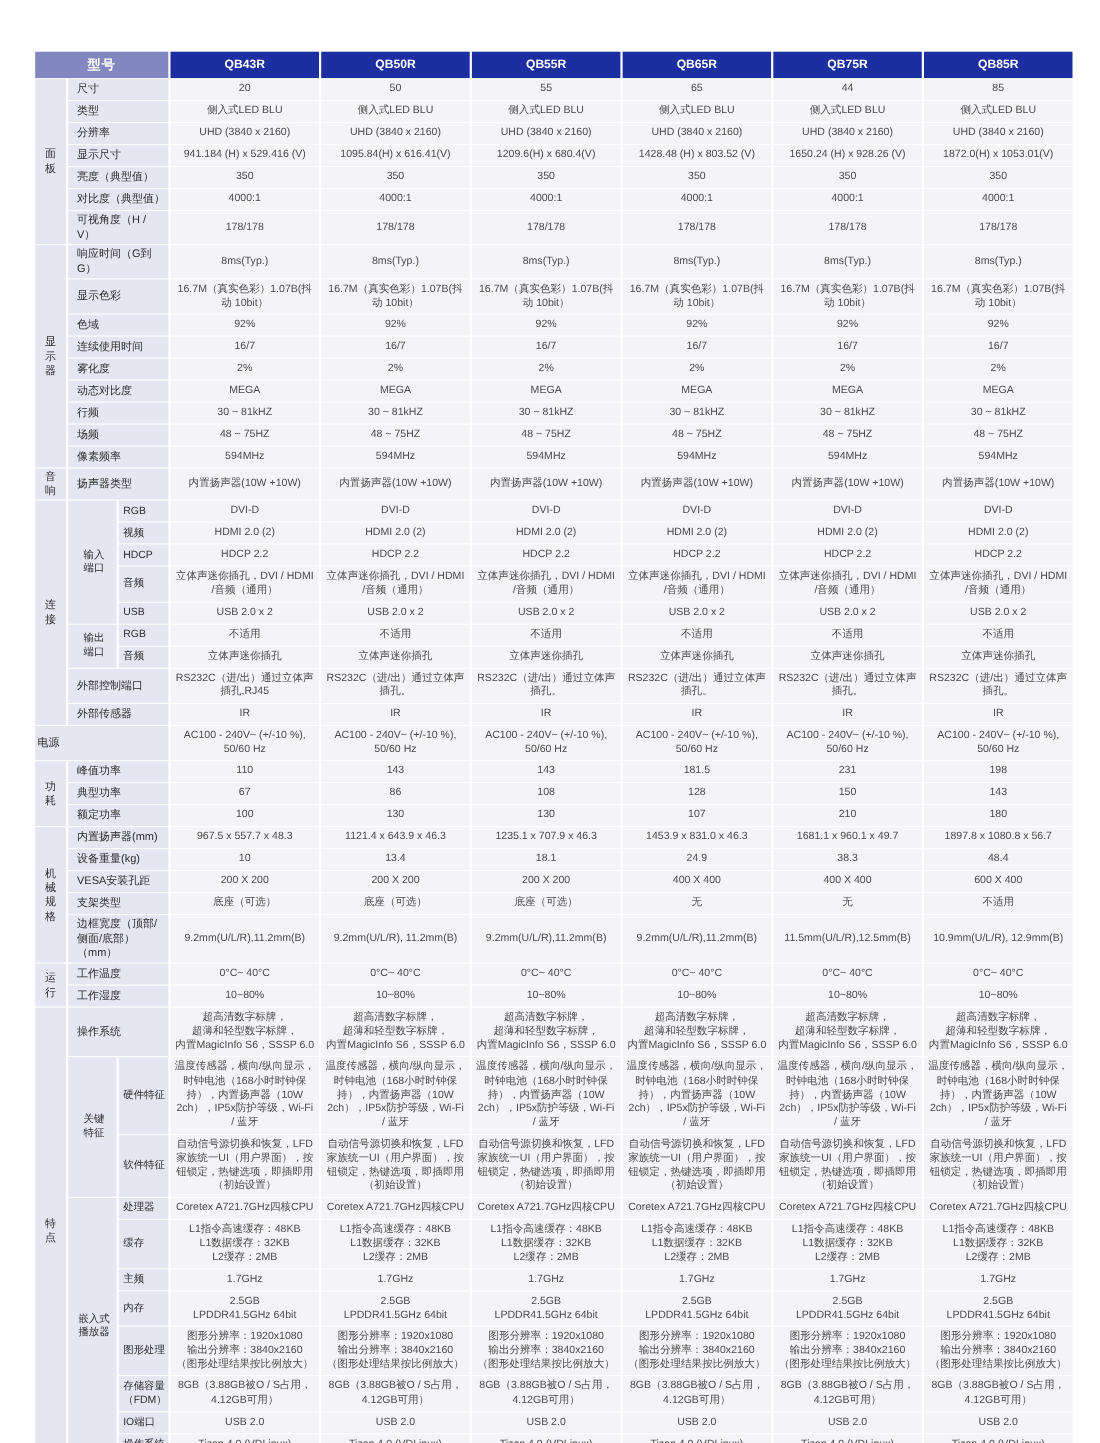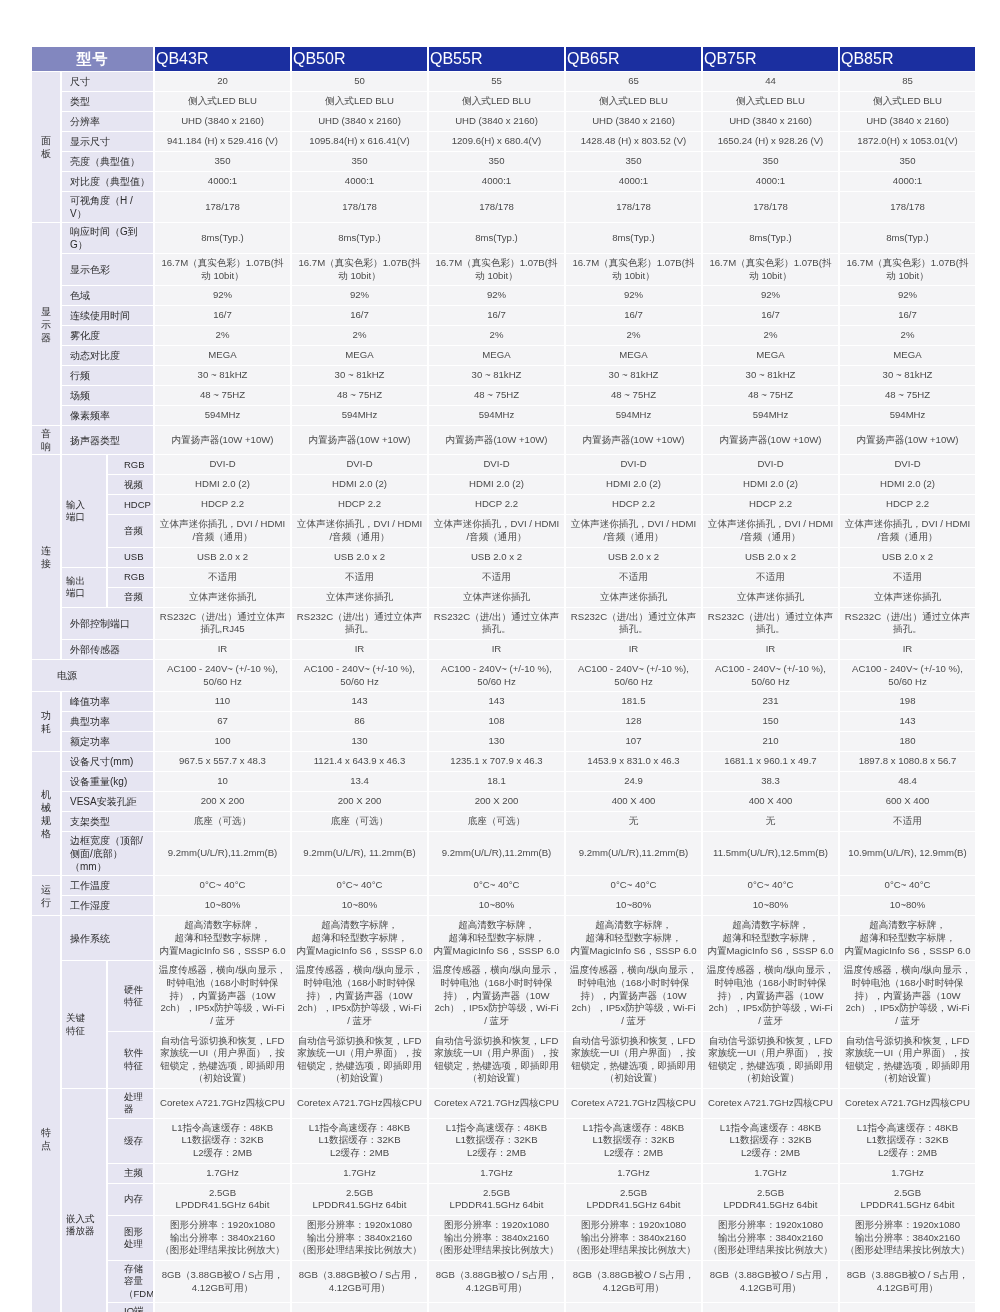--- a/index.html
+++ b/index.html
@@ -26,43 +26,43 @@
   }
   col.c-group{width:28px;}
   col.c-sub{width:44px;}
   col.c-sub2{width:45px;}
   col.c-data{width:135px;}
   td{vertical-align:middle;overflow:hidden;}
   tr{height:19px;}
   tr.head{height:24px;}
   td.corner{
     background:var(--corner-slate);color:var(--header-text);
-    font-weight:bold;font-size:15px;text-align:center;letter-spacing:1px;
+    font-weight:bold;font-size:12px;text-align:center;letter-spacing:1px;
   }
   td.model{
     background:var(--header-blue);color:var(--header-text);
-    font-weight:normal;font-size:16px;
+    font-weight:bold;font-size:11px;text-align:center;
   }
   td.group{
     background:var(--label-lavender);color:var(--label-text);
     text-align:center;font-size:10px;line-height:1.3;white-space:pre-line;
   }
   td.sub{
     background:var(--label-lavender);color:var(--label-text);
-    text-align:left;font-size:9.5px;line-height:1.3;white-space:pre-line;
+    text-align:center;font-size:9.5px;line-height:1.3;white-space:pre-line;
     padding:2px 1px 2px 4px;
   }
   td.label{
     background:var(--label-lavender);color:var(--label-text);
     text-align:left;font-size:10px;line-height:1.3;white-space:pre-line;
     padding:2px 2px 2px 8px;
     margin-left:40px;
   }
-  td.label.nested{padding-left:16px;font-size:9.5px;}
-  td.label.full{padding-left:25px;}
+  td.label.nested{padding-left:4px;font-size:9.5px;}
+  td.label.full{padding-left:2px;}
   td.val{
     background:var(--cell-gray);color:var(--value-text);
     text-align:center;font-size:9.6px;line-height:1.32;white-space:pre-line;
     padding:3px 3px;
   }
 </style>
 </head>
 <body>
 
 <div class="page">
@@ -377,21 +377,21 @@
           <td class="val">130</td>
           <td class="val">107</td>
           <td class="val">210</td>
           <td class="val">180</td>
         </tr>
         <tr>
           <td class="group" rowspan="5">机
 械
 规
 格</td>
-          <td class="label" colspan="2">设备尺寸(mm)</td>
+          <td class="label" colspan="2">内置扬声器(mm)</td>
           <td class="val">967.5 x 557.7 x 48.3</td>
           <td class="val">1121.4 x 643.9 x 46.3</td>
           <td class="val">1235.1 x 707.9 x 46.3</td>
           <td class="val">1453.9 x 831.0 x 46.3</td>
           <td class="val">1681.1 x 960.1 x 49.7</td>
           <td class="val">1897.8 x 1080.8 x 56.7</td>
         </tr>
         <tr>
           <td class="label" colspan="2">设备重量(kg)</td>
           <td class="val">10</td>

